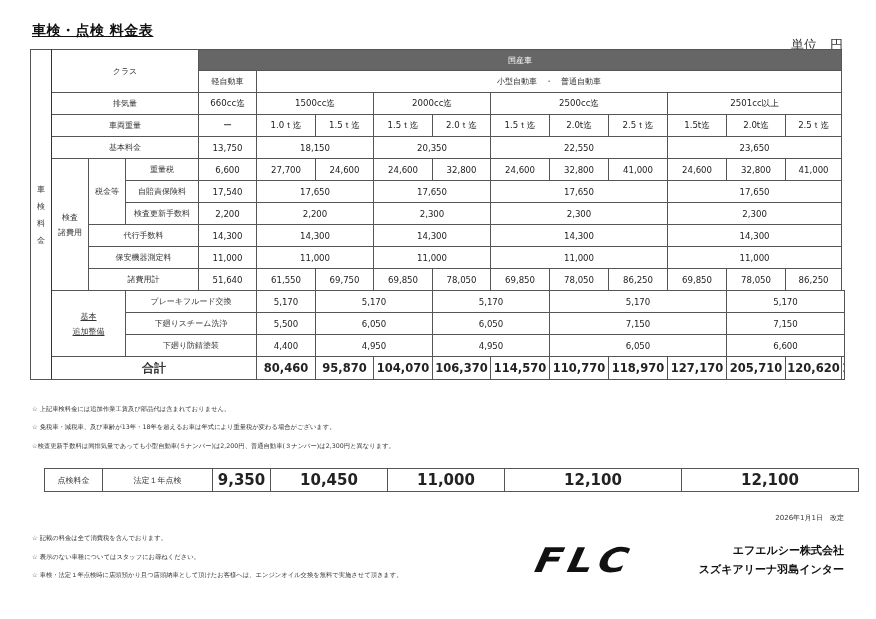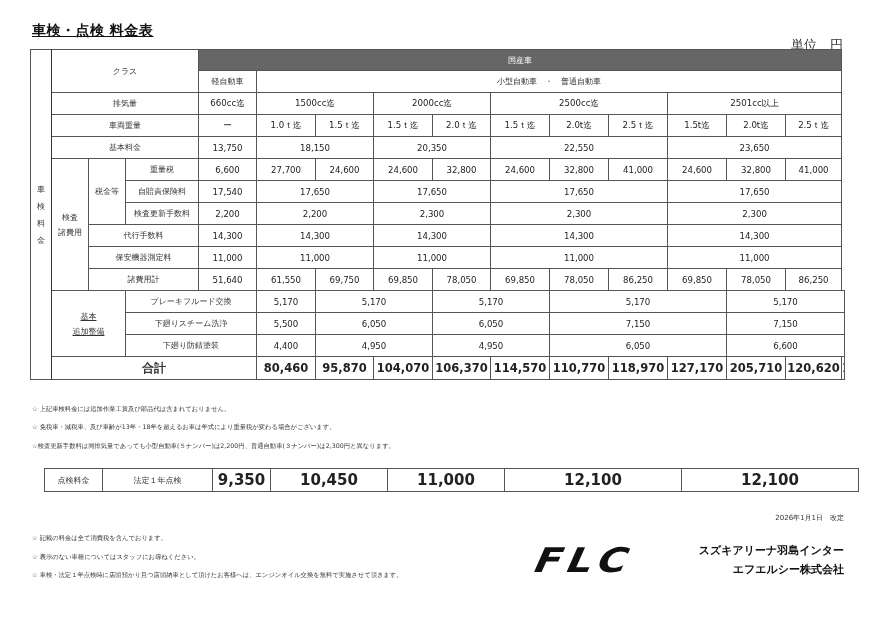--- a/index.html
+++ b/index.html
@@ -233,15 +233,15 @@
 <div class="revised">2026年1月1日　改定</div>
 
 <div class="notes2">
   <div>☆ 記載の料金は全て消費税を含んでおります。</div>
   <div>☆ 表示のない車種についてはスタッフにお尋ねください。</div>
   <div>☆ 車検・法定１年点検時に店頭預かり且つ店頭納車として頂けたお客様へは、エンジンオイル交換を無料で実施させて頂きます。</div>
 </div>
 
 <div class="logo">FLC</div>
 <div class="company">
+  <div>エフエルシー株式会社</div>
   <div>スズキアリーナ羽島インター</div>
-  <div>エフエルシー株式会社</div>
 </div>
 
 </body></html>

